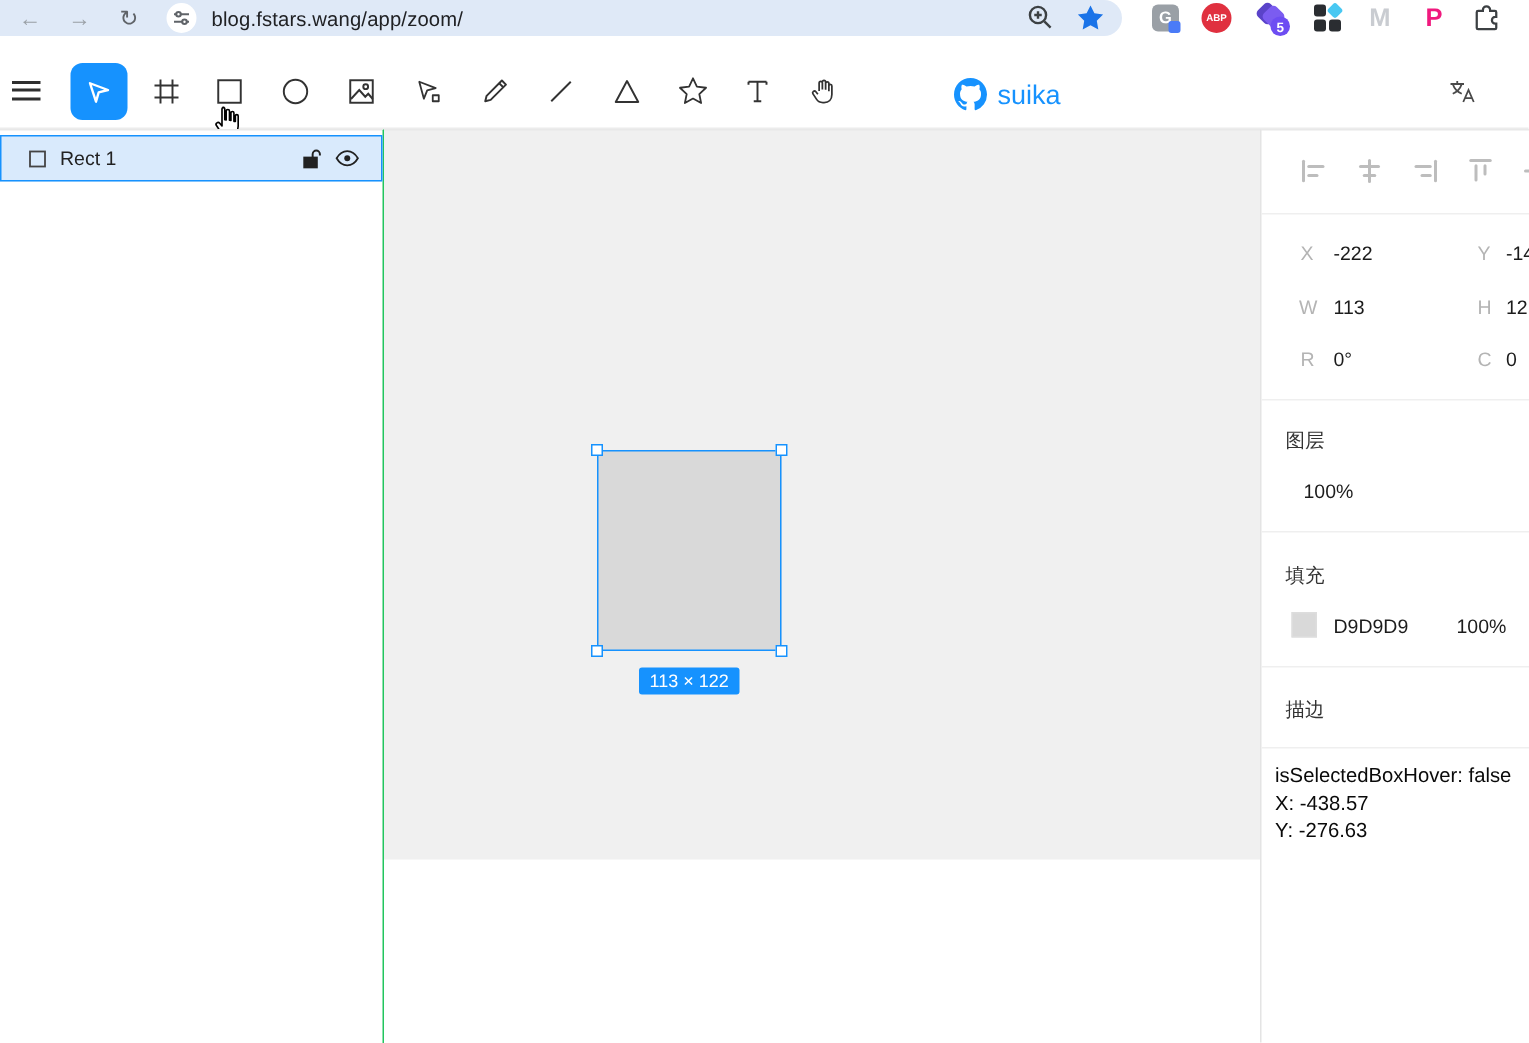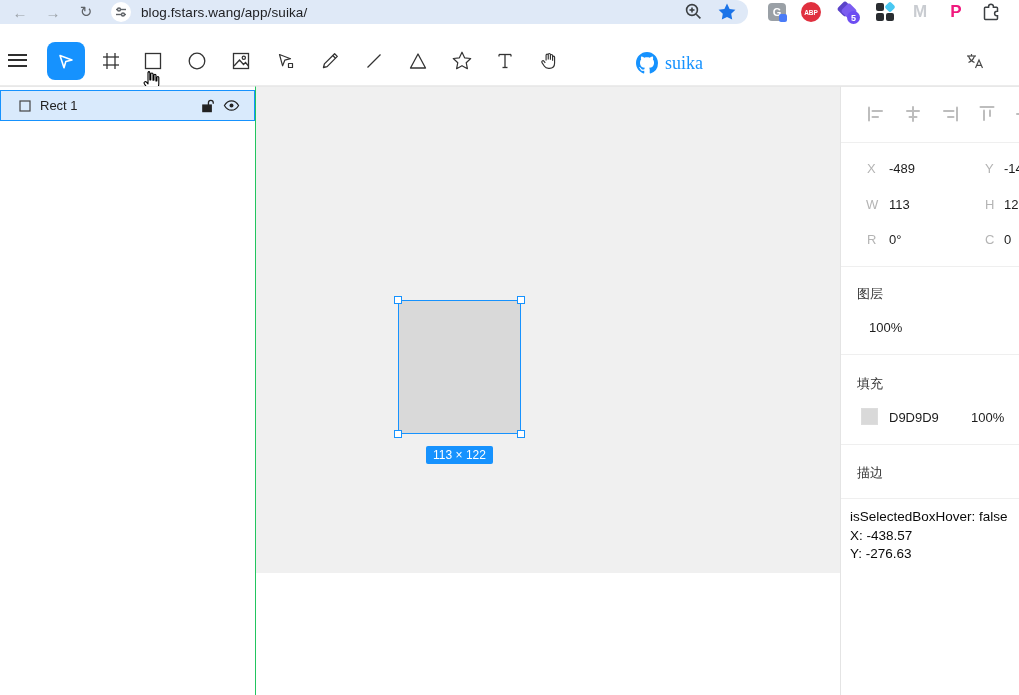--- a/index.html
+++ b/index.html
@@ -39,21 +39,21 @@
   
   #app-toolbar { position:absolute; left:0; top:24px; width:1019px; height:62px; background:#fff;
                  border-bottom:1px solid #ececec; }
   .tool { position:absolute; top:25px; width:24px; height:24px; display:flex; align-items:center;
           justify-content:center; }
   #select-tool { position:absolute; left:47px; top:18px; width:38px; height:38px; background:#1692fe;
                  border-radius:8px; display:flex; align-items:center; justify-content:center; }
   #menu-btn { position:absolute; left:8px; top:52px; width:19px; height:13px; }
   #menu-btn span { display:block; height:1.8px; background:#2f2f2f; margin-bottom:3.6px; }
   #logo { position:absolute; left:636px; top:24px; height:30px; display:flex; align-items:center; cursor:pointer; }
-  #logo-text { color:#1692fe; font-size:18px; margin-left:7px;font-family:Liberation Serif, serif; }
+  #logo-text { color:#1692fe; font-size:18px; margin-left:7px; }
   #lang-toggle { position:absolute; left:963px; top:25px; width:24px; height:24px; display:flex;
                  align-items:center; justify-content:center; color:#4a4a4a; font-size:13px; }
 
   
   #layers-panel { position:absolute; left:0; top:86px; width:256px; height:629px; background:#fff;
                   border-right:1px solid #22c55e; border-top:1px solid #e8e8e8; }
   #layer-row { position:absolute; left:0; top:3px; width:255px; height:31px; background:#d9eafc;
                border:1px solid #1692fe; display:flex; align-items:center; }
   #layer-label { font-size:13px; color:#222; margin-left:9px; }
   #layer-row .right-icons { margin-left:auto; display:flex; align-items:center; gap:9px; padding-right:14px; }
@@ -93,21 +93,21 @@
     <div id="site-info" style="margin-left:16px">
       <svg width="12" height="12" viewBox="0 0 12 12">
           <g stroke="#5f6368" stroke-width="1.4" fill="none">
         <line x1="1" y1="3.5" x2="11" y2="3.5"></line>
             <line x1="1" y1="8.5" x2="11" y2="8.5"></line>
         <circle cx="4" cy="3.5" r="1.5" fill="#fff"></circle>
             <circle cx="8" cy="8.5" r="1.5" fill="#fff"></circle>
           </g>
         </svg>
     </div>
-    <span id="url-text">blog.fstars.wang/app/suika/</span>
+    <span id="url-text">blog.fstars.wang/app/zoom/</span>
     <div style="position:absolute;left:684px;top:2px">
       <svg width="19" height="19" viewBox="0 0 19 19" fill="none" stroke="#3c4043" stroke-width="1.6">
         <circle cx="8" cy="8" r="5.4"></circle>
           <line x1="12.2" y1="12.2" x2="16.4" y2="16.4"></line>
         <line x1="5.5" y1="8" x2="10.5" y2="8"></line>
           <line x1="8" y1="5.5" x2="8" y2="10.5"></line>
         </svg>
     </div>
     <div style="position:absolute;left:717px;top:2px">
       <svg width="20" height="20" viewBox="0 0 20 20">
@@ -316,21 +316,21 @@
   <div class="align-btn" style="left:174px">
     <svg width="18" height="18" viewBox="0 0 18 18" stroke="#bdbdbd" stroke-width="2" stroke-linecap="round">
       <line x1="2" y1="9" x2="16" y2="9"></line>
         <line x1="6" y1="3" x2="6" y2="15"></line>
         <line x1="12" y1="5.5" x2="12" y2="12.5"></line>
       </svg>
   </div>
   <div class="divider" style="top:55px"></div>
 
   <span class="prop-label" style="left:26px;top:74px">X</span>
-  <span class="prop-value" style="left:48px;top:74px">-489</span>
+  <span class="prop-value" style="left:48px;top:74px">-222</span>
   <span class="prop-label" style="left:144px;top:74px">Y</span>
   <span class="prop-value" style="left:163px;top:74px">-14</span>
 
   <span class="prop-label" style="left:25px;top:110px">W</span>
   <span class="prop-value" style="left:48px;top:110px">113</span>
   <span class="prop-label" style="left:144px;top:110px">H</span>
   <span class="prop-value" style="left:163px;top:110px">12</span>
 
   <span class="prop-label" style="left:26px;top:145px">R</span>
   <span class="prop-value" style="left:48px;top:145px">0°</span>

